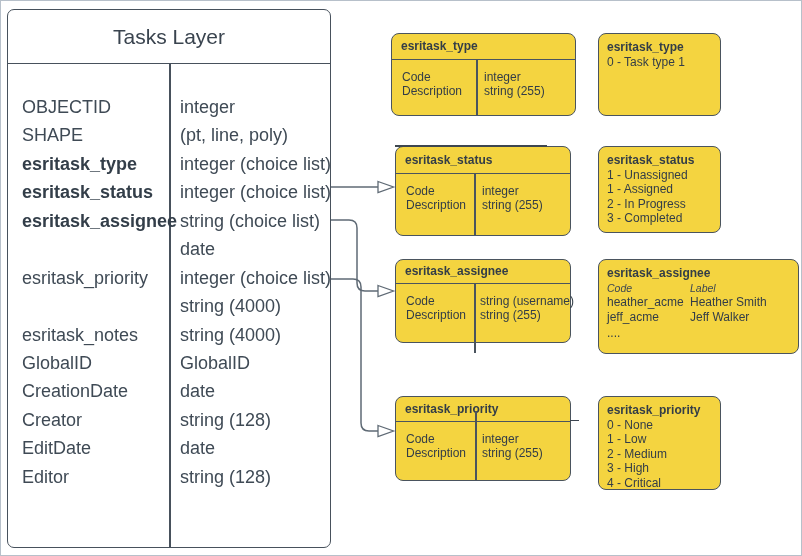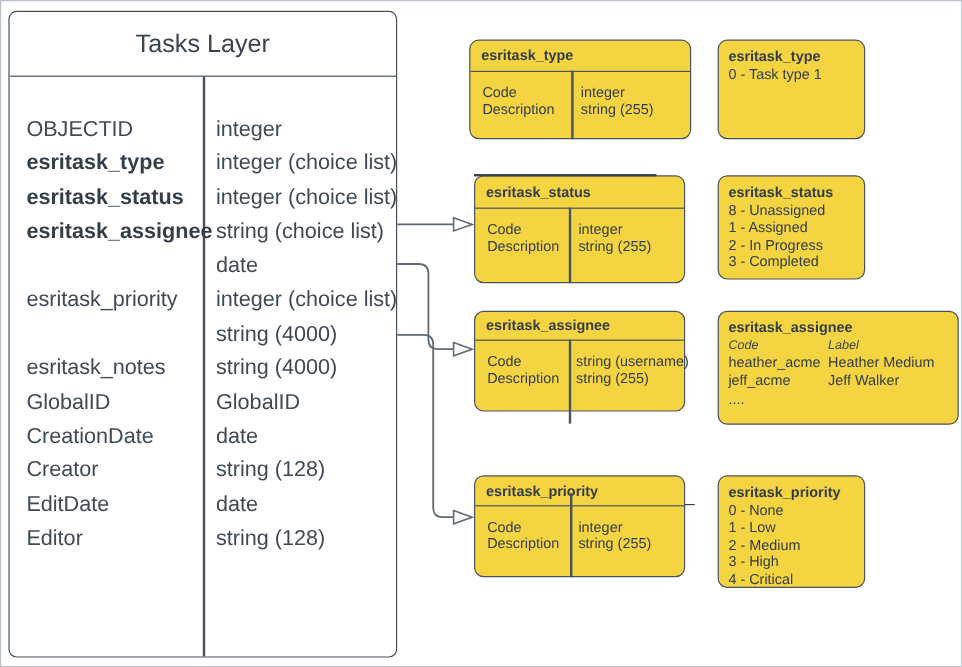--- a/index.html
+++ b/index.html
@@ -60,20 +60,24 @@
 
   <div class="tasks-table">
     <div class="tasks-title">Tasks Layer</div>
     <div class="tasks-col-divider"></div>
     <div class="tasks-rows">
       <div class="trow">
           <span class="fname">OBJECTID</span>
           <span class="ftype">integer</span>
         </div>
       <div class="trow">
+          <span class="fname">SHAPE</span>
+          <span class="ftype">(pt, line, poly)</span>
+        </div>
+      <div class="trow">
           <span class="fname bold">esritask_type</span>
           <span class="ftype">integer (choice list)</span>
         </div>
       <div class="trow">
           <span class="fname bold">esritask_status</span>
           <span class="ftype">integer (choice list)</span>
         </div>
       <div class="trow">
           <span class="fname bold">esritask_assignee</span>
           <span class="ftype">string (choice list)</span>
@@ -179,35 +183,35 @@
   <div class="hline" style="left:394px;top:143.5px;width:152px;height:2px;"></div>
   <div class="hline" style="left:569px;top:418.5px;width:9px;height:1.5px;"></div>
 
   <div class="vbox" style="left:597px;top:32px;width:123px;height:83px;">
     <div class="vtitle">esritask_type</div>
     <div class="vitem">0 - Task type 1</div>
   </div>
 
   <div class="vbox" style="left:597px;top:145px;width:123px;height:87px;">
     <div class="vtitle">esritask_status</div>
-    <div class="vitem">8 - Unassigned</div>
+    <div class="vitem">1 - Unassigned</div>
     <div class="vitem">1 - Assigned</div>
     <div class="vitem">2 - In Progress</div>
     <div class="vitem">3 - Completed</div>
   </div>
 
   <div class="vbox" style="left:597px;top:258px;width:201px;height:95px;">
     <div class="vtitle">esritask_assignee</div>
     <div class="arow ahdr">
       <span class="acode">Code</span>
       <span class="albl">Label</span>
     </div>
     <div class="arow">
       <span class="acode">heather_acme</span>
-      <span class="albl">Heather Medium</span>
+      <span class="albl">Heather Smith</span>
     </div>
     <div class="arow">
       <span class="acode">jeff_acme</span>
       <span class="albl">Jeff Walker</span>
     </div>
     <div class="vgap"></div>
     <div class="vitem">....</div>
   </div>
 
   <div class="vbox" style="left:597px;top:395px;width:123px;height:94px;">

